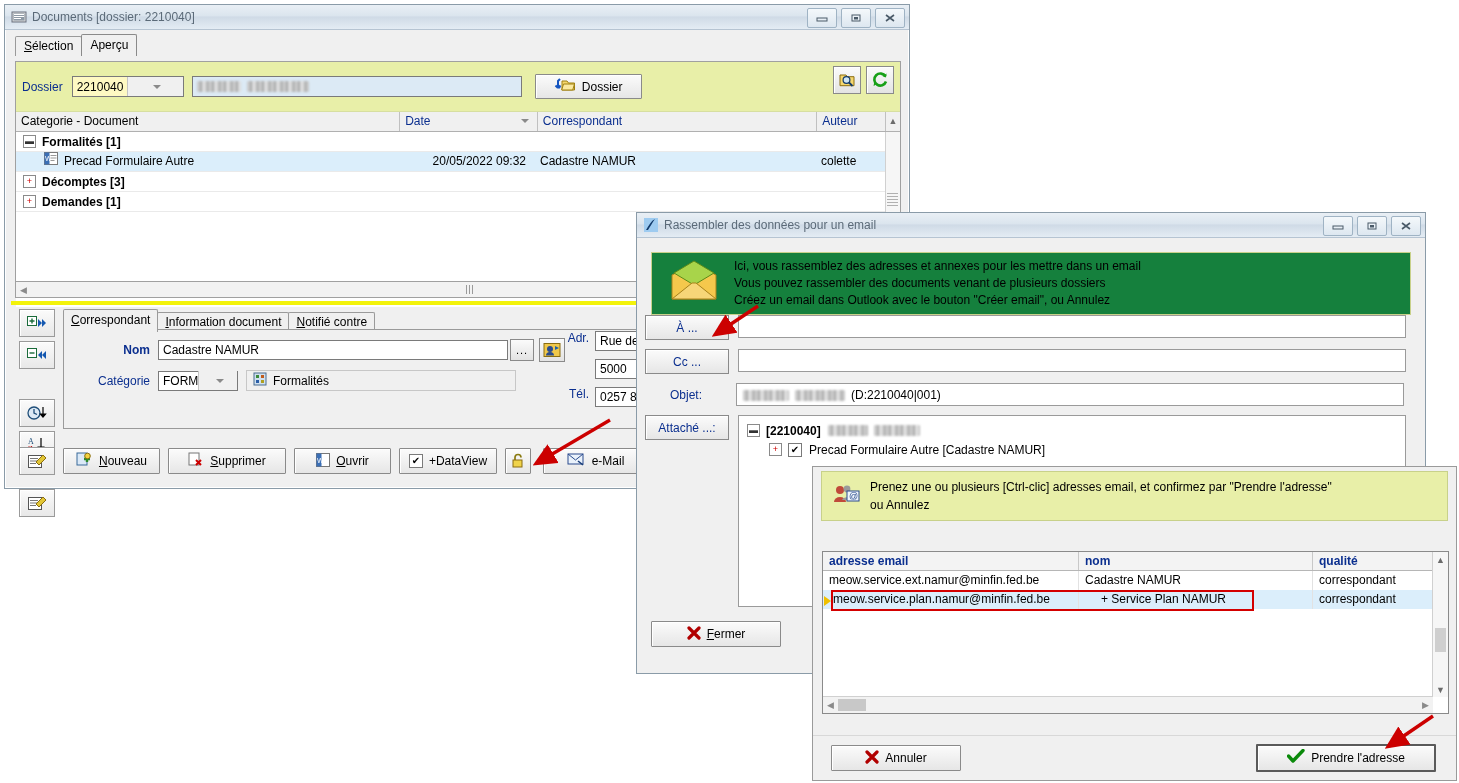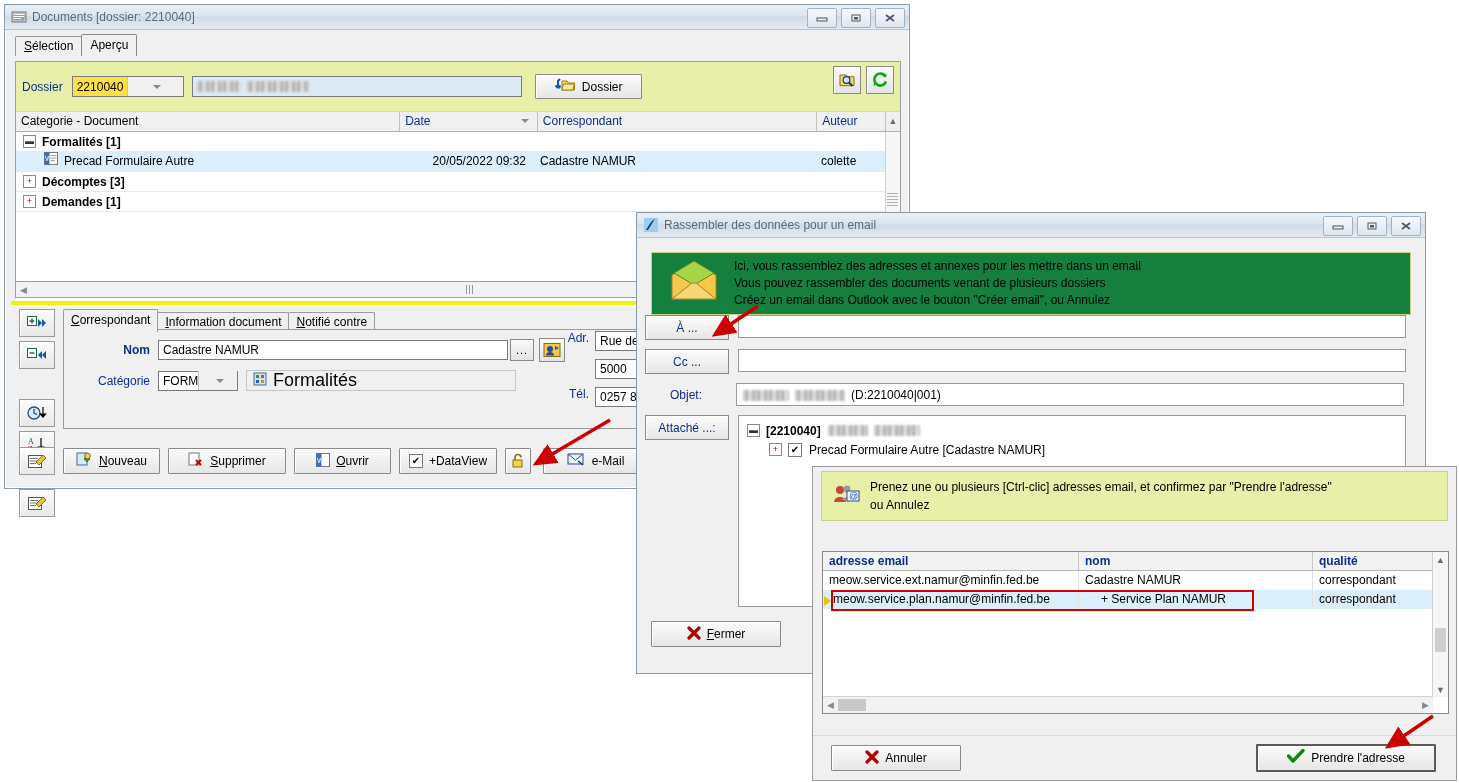--- a/index.html
+++ b/index.html
@@ -55,21 +55,21 @@
     position:absolute;left:10px;top:56px;width:886px;height:234px;
     border:1px solid #a0a0a0;background:#ffffff;box-sizing:border-box;
   }
   .dossier-bar{
     height:50px;background:#e8efa8;border-bottom:1px solid #d7dfa0;
     display:flex;align-items:center;padding:0 6px;box-sizing:border-box;
     position:relative;
   }
   .lbl-blue{color:#0b2f8f;font-size:12px;}
   .dossier-combo{
-    margin-left:9px;width:112px;height:21px;border:1px solid #7a7a7a;background:#fde047;
+    margin-left:9px;width:112px;height:21px;border:1px solid #7a7a7a;background:#fef9c3;
     display:flex;align-items:center;box-sizing:border-box;font-size:12px;
   }
   .dossier-combo span{padding-left:4px;flex:1;}
   .combo-arrow{
     width:17px;height:19px;border-left:1px solid #c4c4c4;
     background:#f0f0f0;display:flex;align-items:center;justify-content:center;
   }
   .tri-down{width:0;height:0;border-left:4px solid transparent;border-right:4px solid transparent;border-top:4px solid #8a8a8a;}
   .dossier-name{
     margin-left:8px;width:330px;height:21px;border:1px solid #7a7a7a;background:#dceaf5;
@@ -147,21 +147,21 @@
   .finput{height:20px;border:1px solid #7a7a7a;background:#fff;box-sizing:border-box;
     font-size:12px;padding:2px 0 0 4px;}
   .dots-btn{width:22px;height:20px;border:1px solid #8a8a8a;background:linear-gradient(to bottom,#fbfbfb,#e3e3e3);
     display:flex;align-items:center;justify-content:center;font-size:11px;letter-spacing:1px;margin-left:2px;}
   .ico-btn{width:24px;height:22px;border:1px solid #8a8a8a;background:linear-gradient(to bottom,#fbfbfb,#e3e3e3);
     display:flex;align-items:center;justify-content:center;margin-left:5px;}
   .cat-combo{width:80px;height:20px;border:1px solid #7a7a7a;background:#fff;display:flex;align-items:center;
     box-sizing:border-box;font-size:12px;}
   .cat-combo span{padding-left:4px;flex:1;}
   .cat-disp{margin-left:8px;width:270px;height:21px;border:1px solid #c7c7c7;background:#f0f0f0;
-    display:flex;align-items:center;gap:6px;padding-left:6px;box-sizing:border-box;font-size:18px;}
+    display:flex;align-items:center;gap:6px;padding-left:6px;box-sizing:border-box;font-size:12px;}
 
   .rightcol{position:absolute;left:548px;top:24px;width:100px;}
   .rrow{display:flex;align-items:flex-start;margin-bottom:8px;}
   .rlabel{width:30px;text-align:right;font-size:12px;color:#0b2f8f;padding-right:6px;}
   .rinput{height:20px;width:62px;border:1px solid #7a7a7a;background:#fff;box-sizing:border-box;
     font-size:12px;padding:2px 0 0 4px;overflow:hidden;white-space:nowrap;}
 
   .btnrow{position:absolute;left:8px;top:140px;display:flex;align-items:center;gap:8px;}
   .btnrow .btn{height:26px;}
 

